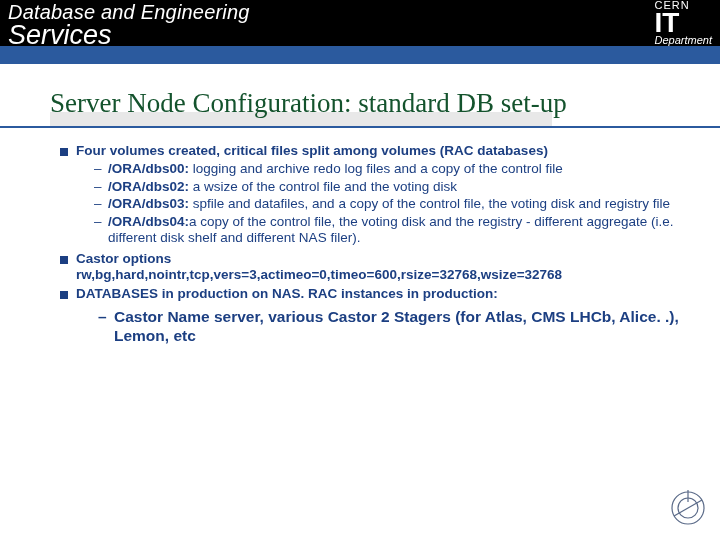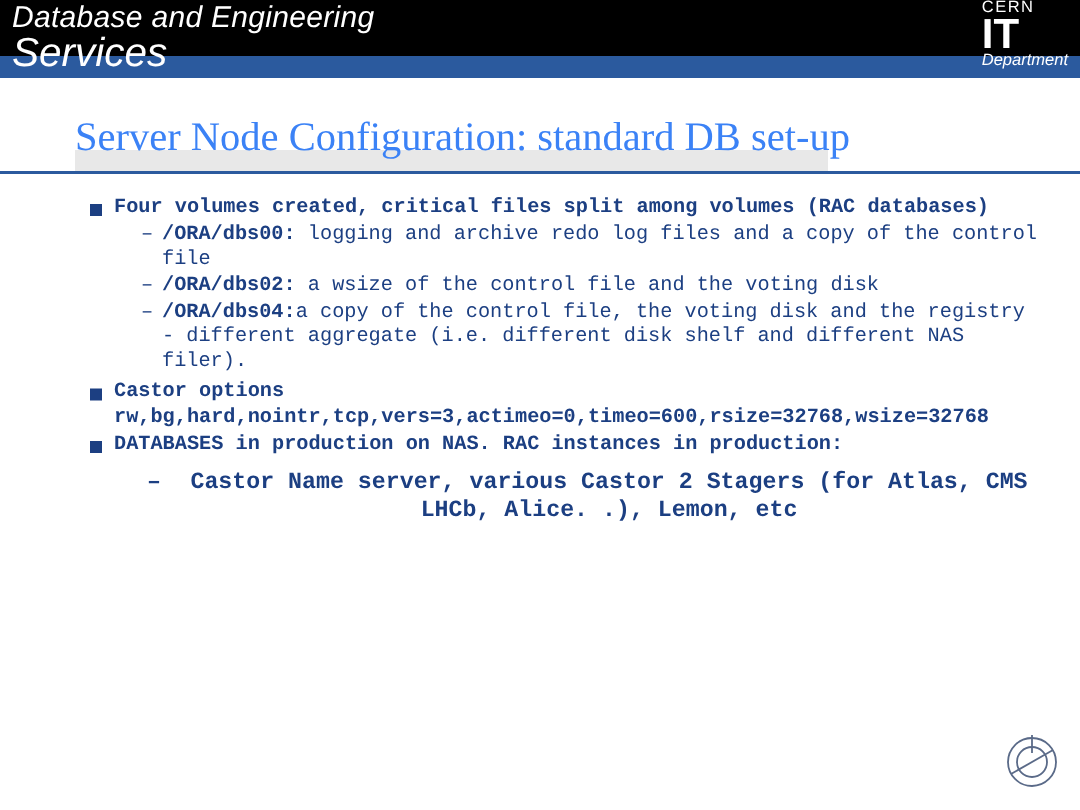--- a/index.html
+++ b/index.html
@@ -3,21 +3,21 @@
 <meta charset="utf-8">
 <style>
   * { margin: 0; padding: 0; box-sizing: border-box; }
   html, body { width: 720px; height: 540px; overflow: hidden; }
   body {
     font-family: Arial, Helvetica, sans-serif;
     background: #fff;
     position: relative;
   }
   .header-bar {
-    height: 52px;
+    height: 64px;
     background: linear-gradient(to bottom, #000 0%, #000 72%, #2b5a9e 72%, #2b5a9e 100%);
     position: relative;
     color: #fff;
   }
   .header-left {
     position: absolute;
     left: 8px;
     top: 2px;
     line-height: 1.05;
   }
@@ -64,21 +64,21 @@
     background: #fff;
   }
   .title-row {
     position: relative;
     padding: 6px 0 6px 50px;
   }
   .title-row h1 {
     font-family: "Times New Roman", Times, serif;
     font-weight: normal;
     font-size: 27px;
-    color: #3b82f6;
+    color: #14532d;
     position: relative;
     z-index: 2;
   }
   .title-underline {
     position: absolute;
     left: 0;
     right: 0;
     height: 2px;
     background: #2b5a9e;
     top: 44px;
@@ -100,21 +100,20 @@
     line-height: 1.22;
   }
   ul.top {
     list-style: none;
   }
   ul.top > li {
     position: relative;
     padding-left: 16px;
     margin-bottom: 2px;
     font-weight: bold;
-    font-family: Liberation Mono, monospace;
   }
   ul.top > li::before {
     content: "";
     position: absolute;
     left: 0;
     top: 5px;
     width: 8px;
     height: 8px;
     background: #1c3f82;
   }
@@ -136,21 +135,20 @@
   }
   ul.sub2 {
     list-style: none;
     margin: 6px 0 0 22px;
     font-weight: bold;
     font-size: 15.5px;
   }
   ul.sub2 > li {
     position: relative;
     padding-left: 16px;
-    text-align: center;
   }
   ul.sub2 > li::before {
     content: "–";
     position: absolute;
     left: 0;
     top: 0;
   }
   .mount-opts {
     font-weight: bold;
     word-break: break-all;
@@ -187,20 +185,21 @@
   <div class="title-underline"></div>
 </div>
 
 <div class="content">
   <ul class="top">
     <li>
       <span>Four volumes created, critical files split among volumes (RAC databases)</span>
       <ul class="sub">
         <li><b>/ORA/dbs00:</b> <span>logging and archive redo log files and a copy of the control file</span></li>
         <li><b>/ORA/dbs02:</b> <span>a wsize of the control file and the voting disk</span></li>
+        <li><b>/ORA/dbs03:</b> <span>spfile and datafiles, and a copy of the control file, the voting disk and registry file</span></li>
         <li><b>/ORA/dbs04:</b><span>a copy of the control file, the voting disk and the registry - different aggregate (i.e. different disk shelf and different NAS filer).</span></li>
       </ul>
     </li>
     <li>
       <span>Castor  options</span><br>
       <span class="mount-opts">rw,bg,hard,nointr,tcp,vers=3,actimeo=0,timeo=600,rsize=32768,wsize=32768</span>
     </li>
     <li>
       <span>DATABASES in production on NAS. RAC instances in production:</span>
       <ul class="sub2">

